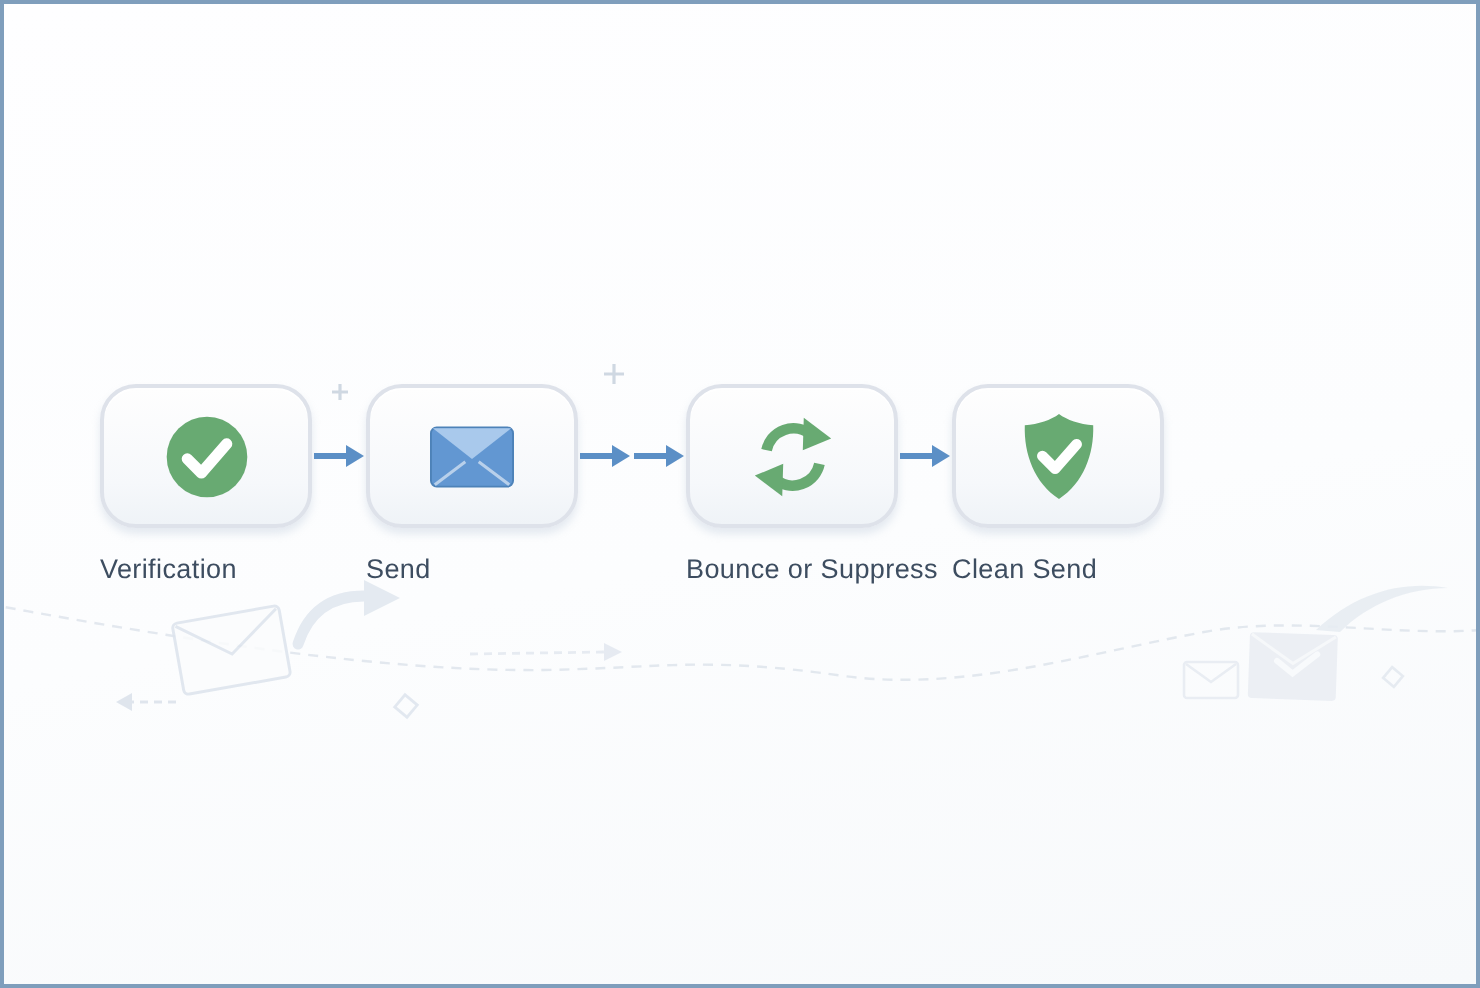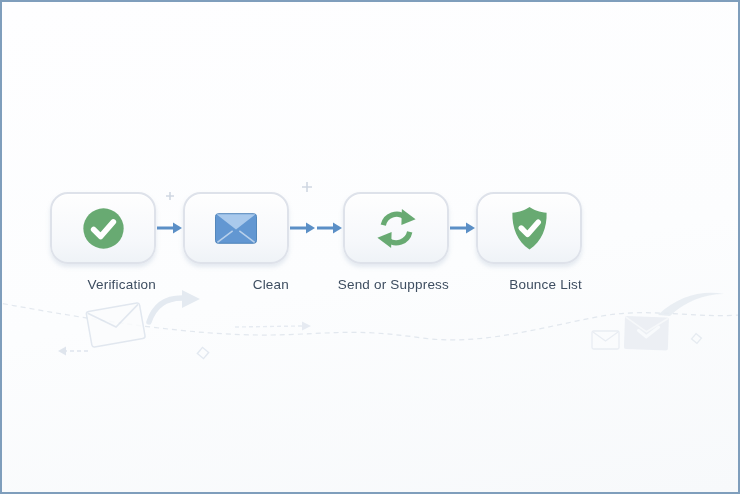--- a/index.html
+++ b/index.html
@@ -24,21 +24,21 @@
     position: absolute;
     left: 48px; top: 190px;
     width: 640px;
     display: flex;
     align-items: flex-start;
   }
   .flow-step {
     width: 106px;
     display: flex;
     flex-direction: column;
-    align-items: flex-end;
+    align-items: flex-start;
   }
   .step-card {
     width: 102px; height: 68px;
     border: 2px solid #dee2ea;
     border-radius: 18px;
     background: linear-gradient(180deg, #fefefe 0%, #f6f8fb 70%, #eff3f7 100%);
     box-shadow: 0 3px 4px rgba(173,188,207,0.30), inset 0 1px 0 #ffffff;
     display: flex;
     align-items: center;
     justify-content: center;
@@ -131,21 +131,21 @@
     </div>
 
     <div class="flow-step">
       <div class="step-card">
         <svg width="42" height="31" viewBox="0 0 44 32">
           <rect x="0.5" y="0.5" width="43" height="31" rx="3" stroke="#4d82b8" stroke-width="1" fill="#6297d2"></rect>
           <path d="M1.5 1 H42.5 L22 17 Z" fill="#a9c9ec"></path>
           <path d="M2.5 30.5 L18.5 18.5 M41.5 30.5 L25.5 18.5" fill="none" stroke="rgba(255,255,255,0.55)" stroke-width="1.6"></path>
         </svg>
       </div>
-      <div class="step-label">Clean</div>
+      <div class="step-label">Send</div>
     </div>
 
     <div class="flow-arrow">
       <svg width="27" height="16" viewBox="0 0 27 16">
         <line x1="1" y1="8" x2="17" y2="8" stroke-width="3" stroke="#5b8fc6"></line>
         <polygon points="17,2.5 26,8 17,13.5" fill="#5b8fc6"></polygon>
       </svg>
     </div>
 
 
@@ -162,34 +162,34 @@
           <g>
             <path d="M10.5 20.5 A14 14 0 0 1 33 12.5" fill="none" stroke-width="5.5" stroke="#68aa72"></path>
             <polygon points="29.5,4 43.5,14.5 29,20.5" fill="#68aa72"></polygon>
           </g>
           <g transform="rotate(180 24 24)">
             <path d="M10.5 20.5 A14 14 0 0 1 33 12.5" fill="none" stroke-width="5.5" stroke="#68aa72"></path>
             <polygon points="29.5,4 43.5,14.5 29,20.5" fill="#68aa72"></polygon>
           </g>
         </svg>
       </div>
-      <div class="step-label">Send or Suppress</div>
+      <div class="step-label">Bounce or Suppress</div>
     </div>
 
     <div class="flow-arrow">
       <svg width="27" height="16" viewBox="0 0 27 16">
         <line x1="1" y1="8" x2="17" y2="8" stroke-width="3" stroke="#5b8fc6"></line>
         <polygon points="17,2.5 26,8 17,13.5" fill="#5b8fc6"></polygon>
       </svg>
     </div>
 
     <div class="flow-step">
       <div class="step-card">
         <svg width="43" height="49" viewBox="0 0 44 50">
           <path d="M22 3 C26 6 32.5 8.3 39.5 8.8 C40 23.5 34.5 38.5 22 46.5 C9.5 38.5 4 23.5 4.5 8.8 C11.5 8.3 18 6 22 3 Z" fill="#68aa72"></path>
           <path d="M13.5 24.5 l6.5 6.5 l11 -12.5" fill="none" stroke="#ffffff" stroke-width="5.5" stroke-linecap="round" stroke-linejoin="round"></path>
         </svg>
       </div>
-      <div class="step-label">Bounce List</div>
+      <div class="step-label">Clean Send</div>
     </div>
 
   </div>
 </div>
 
 </body></html>

